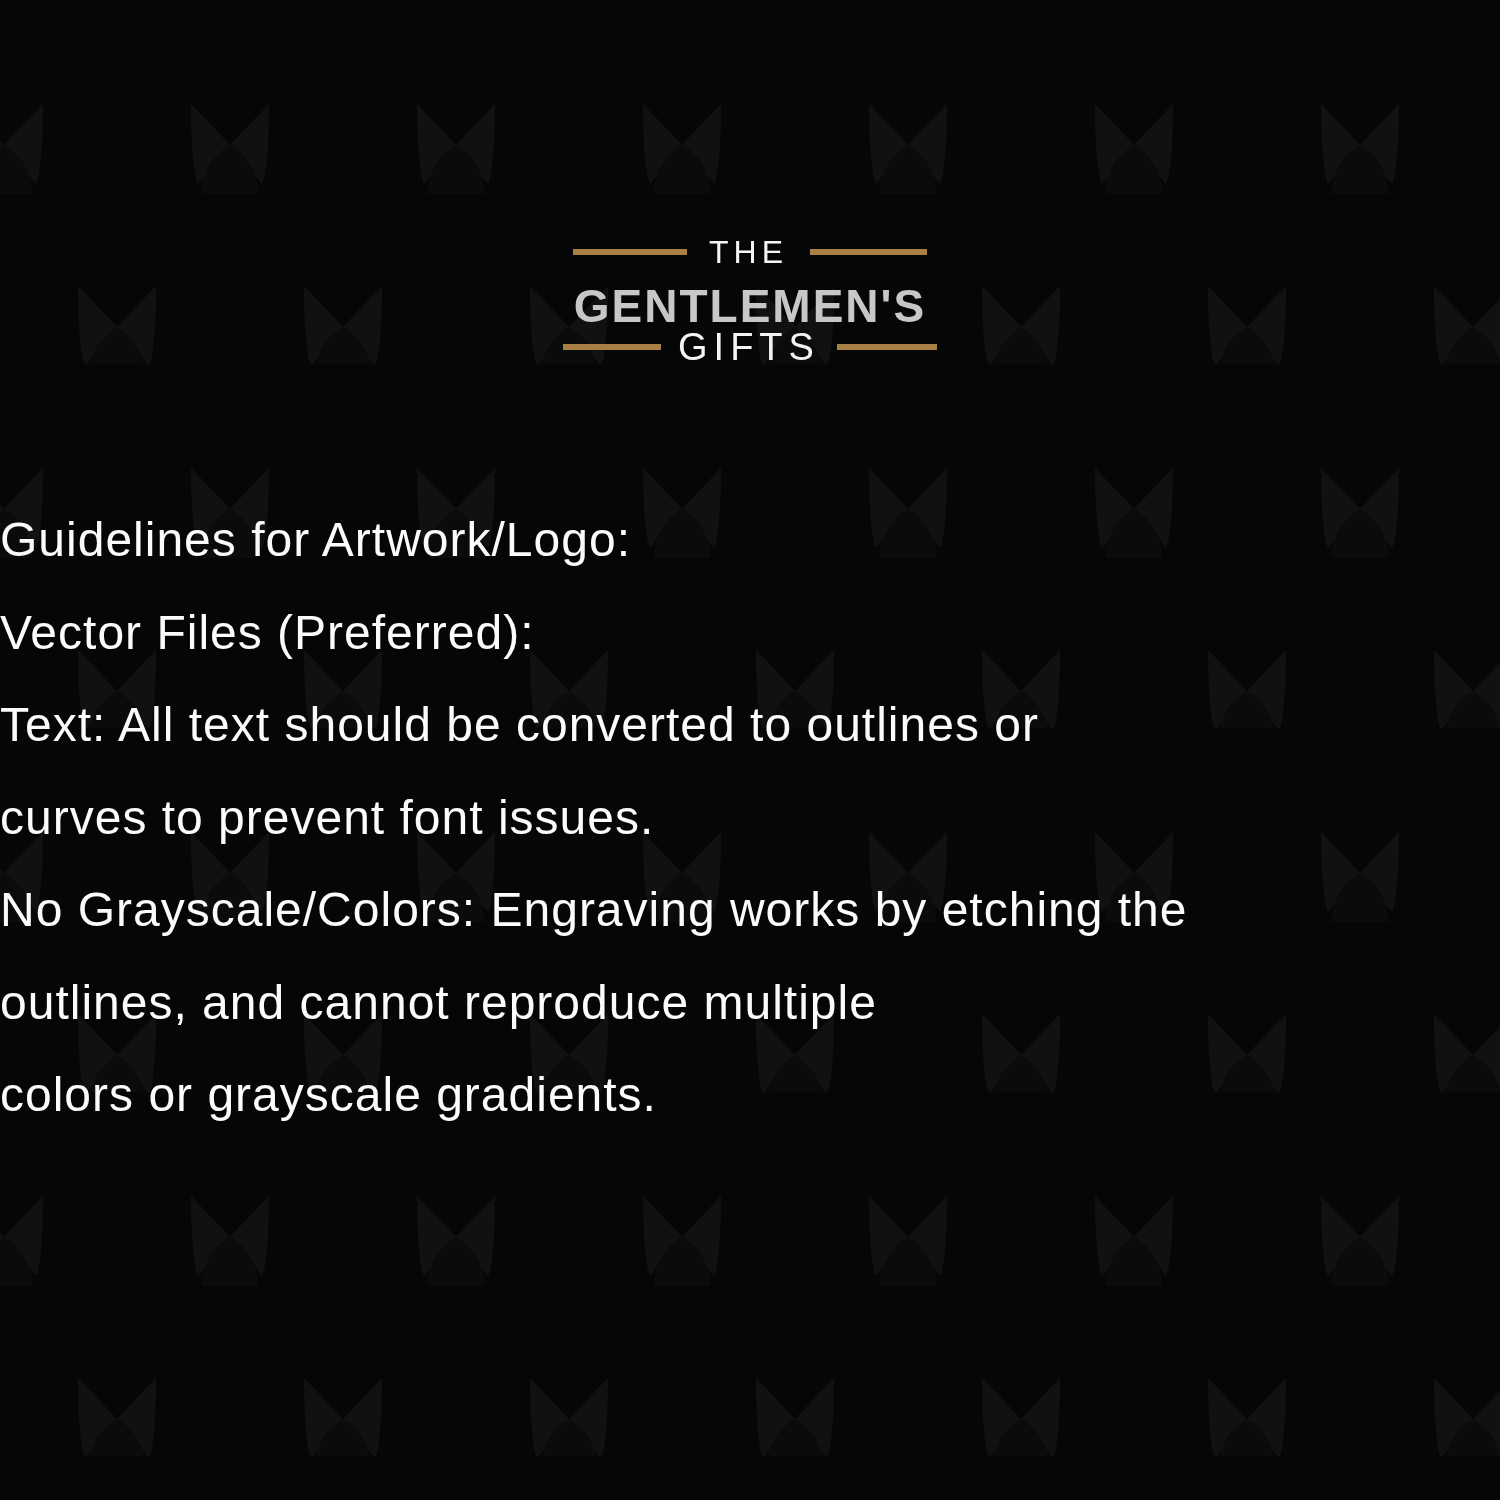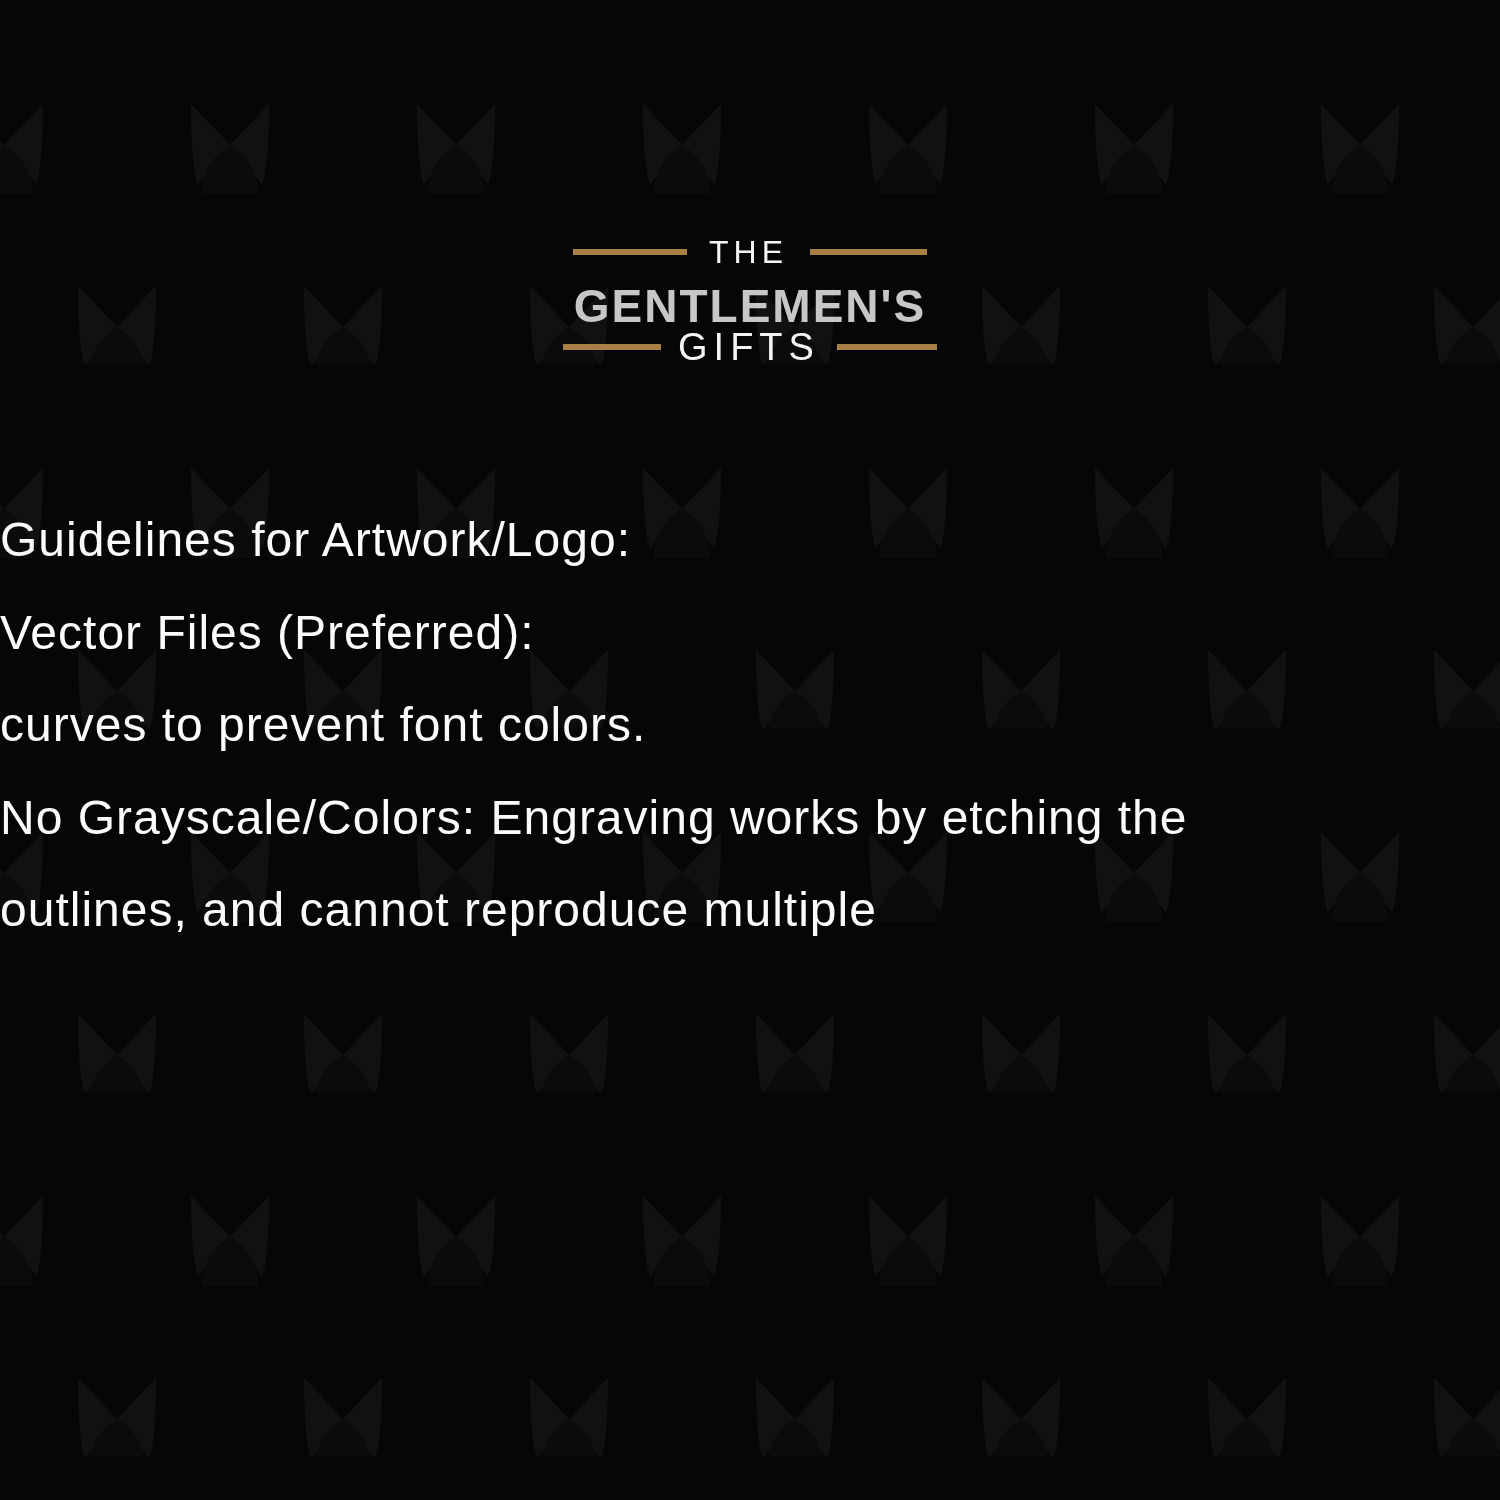--- a/index.html
+++ b/index.html
@@ -92,18 +92,20 @@
     <div class="logo-row row-gifts">
       <span class="rule rule-bl"></span>
       <span class="logo-gifts">GIFTS</span>
       <span class="rule rule-br"></span>
     </div>
   </header>
 
   <main class="guidelines">
     <p>Guidelines for Artwork/Logo:</p>
     <p>Vector Files (Preferred):</p>
-    <p>curves to prevent font colors.</p>
+    <p>Text: All text should be converted to outlines or</p>
+    <p>curves to prevent font issues.</p>
     <p>No Grayscale/Colors: Engraving works by etching the</p>
     <p>outlines, and cannot reproduce multiple</p>
+    <p>colors or grayscale gradients.</p>
   </main>
 
 </div>
 
 </body></html>

